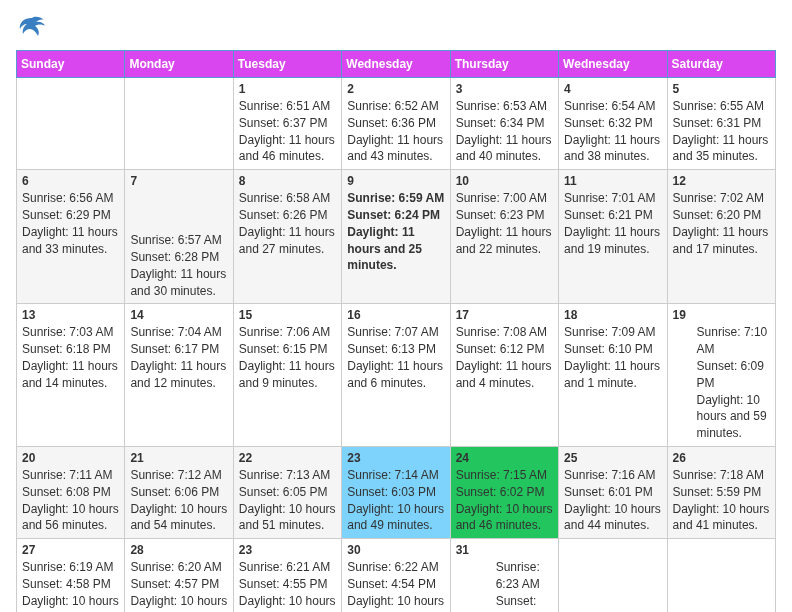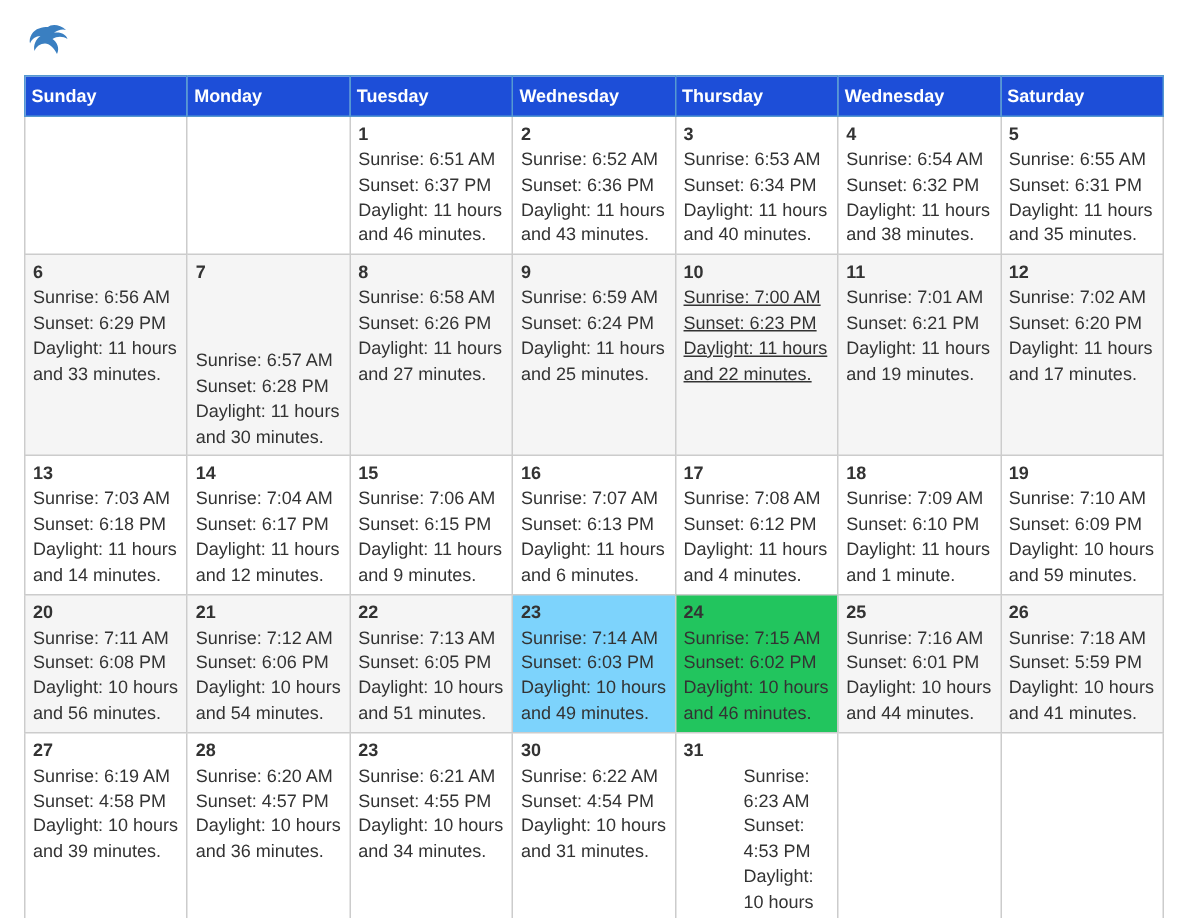--- a/index.html
+++ b/index.html
@@ -47,21 +47,21 @@
     .subtitle {
       font-size: 15px;
       color: #555;
     }
     .calendar {
       width: 100%;
       border-collapse: collapse;
       border: 1px solid #ccc;
     }
     .calendar th {
-      background-color: #1d4ed8;
+      background-color: #d946ef;
       color: #fff;
       font-size: 12px;
       font-weight: bold;
       padding: 6px 4px;
       text-align: left;
       border: 1px solid #5599d1;
       margin-top: 38px;
     }
     .calendar td {
       vertical-align: top;
@@ -174,27 +174,27 @@
 Daylight: 11 hours and 30 minutes.</div>
         </td>
         <td style="background: rgb(245, 245, 245);">
           <span class="day-number">8</span>
           <div class="day-info" style="white-space: pre-line;">Sunrise: 6:58 AM
 Sunset: 6:26 PM
 Daylight: 11 hours and 27 minutes.</div>
         </td>
         <td style="background: rgb(245, 245, 245);">
           <span class="day-number">9</span>
-          <div class="day-info" style="white-space: pre-line;">Sunrise: 6:59 AM
+          <div class="day-info" style="white-space: pre-line; font-weight: bold;">Sunrise: 6:59 AM
 Sunset: 6:24 PM
 Daylight: 11 hours and 25 minutes.</div>
         </td>
         <td style="background: rgb(245, 245, 245);">
           <span class="day-number">10</span>
-          <div class="day-info" style="white-space: pre-line; text-decoration: underline;">Sunrise: 7:00 AM
+          <div class="day-info" style="white-space: pre-line;">Sunrise: 7:00 AM
 Sunset: 6:23 PM
 Daylight: 11 hours and 22 minutes.</div>
         </td>
         <td style="background: rgb(245, 245, 245);">
           <span class="day-number">11</span>
           <div class="day-info" style="white-space: pre-line;">Sunrise: 7:01 AM
 Sunset: 6:21 PM
 Daylight: 11 hours and 19 minutes.</div>
         </td>
         <td style="background: rgb(245, 245, 245);">
@@ -236,21 +236,21 @@
 Daylight: 11 hours and 4 minutes.</div>
         </td>
         <td>
           <span class="day-number">18</span>
           <div class="day-info" style="white-space: pre-line;">Sunrise: 7:09 AM
 Sunset: 6:10 PM
 Daylight: 11 hours and 1 minute.</div>
         </td>
         <td>
           <span class="day-number">19</span>
-          <div class="day-info" style="white-space: pre-line;">Sunrise: 7:10 AM
+          <div class="day-info" style="white-space: pre-line; margin-left: 24px;">Sunrise: 7:10 AM
 Sunset: 6:09 PM
 Daylight: 10 hours and 59 minutes.</div>
         </td>
       </tr>
       <tr>
         <td style="background: rgb(245, 245, 245);">
           <span class="day-number">20</span>
           <div class="day-info" style="white-space: pre-line;">Sunrise: 7:11 AM
 Sunset: 6:08 PM
 Daylight: 10 hours and 56 minutes.</div>

